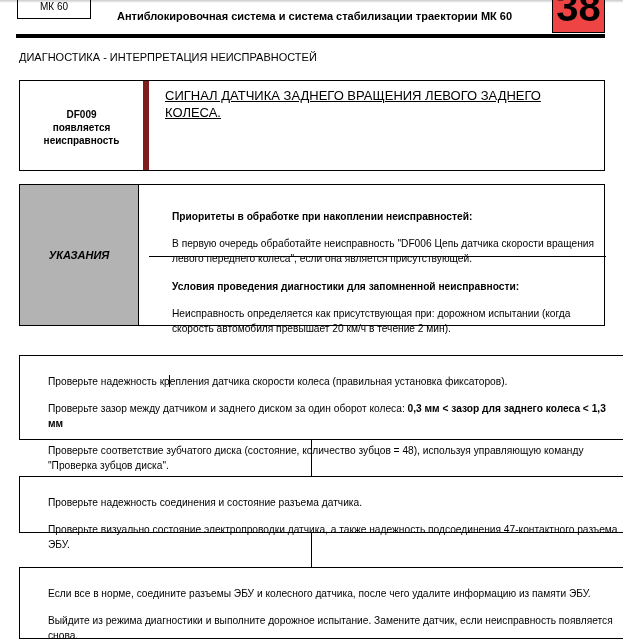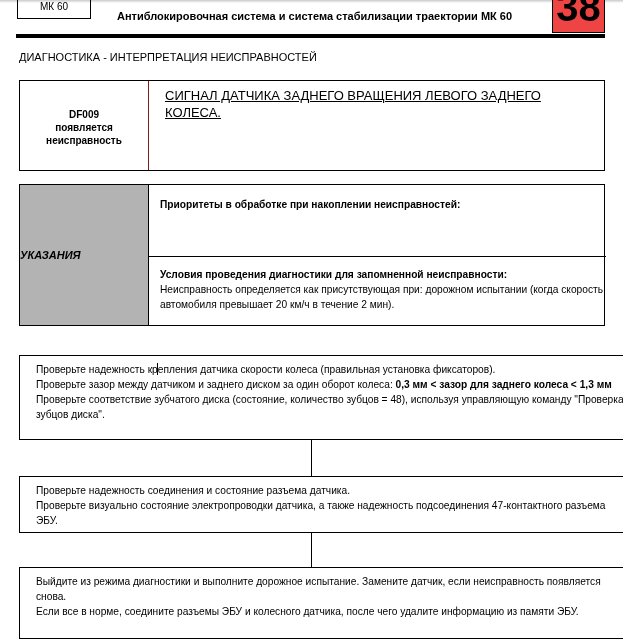--- a/index.html
+++ b/index.html
@@ -22,50 +22,50 @@
     background: #ef4444; border: 1px solid #000; border-top: none;
     font-size: 40px; font-weight: bold; line-height: 22px; text-align: center; overflow: hidden;
   }
   .section-badge span { position: relative; top: -4px; }
   .rule { position: absolute; left: 16px; top: 34px; width: 589px; height: 4px; background: #000; }
   .subtitle { position: absolute; left: 19px; top: 51px; font-size: 11px; font-weight: normal; white-space: nowrap; }
 
   .box { position: absolute; border: 1px solid #000; box-sizing: border-box; }
   .df-table { left: 19px; top: 80px; width: 586px; height: 91px; }
   .df-left {
-    position: absolute; left: 0; top: 0; width: 129px; height: 100%; border-right: 1px solid #7f1d1d; box-sizing: border-box;
+    position: absolute; left: 0; top: 0; width: 129px; height: 100%; border-right: 6px solid #7f1d1d; box-sizing: border-box;
     display: flex; flex-direction: column; justify-content: center; align-items: center;
     font-size: 10px; font-weight: bold; line-height: 13px; text-align: center; padding-top: 4px;
   }
   .df-title {
     position: absolute; left: 145px; top: 6px; width: 430px;
     font-size: 13px; line-height: 17px; text-decoration: underline;
   }
 
   .instr-table { left: 19px; top: 184px; width: 586px; height: 142px; }
   .instr-left {
-    position: absolute; left: 0; top: 0; width: 129px; height: 100%; background: #b3b3b3;
+    position: absolute; left: 0; top: 0; width: 119px; height: 100%; background: #b3b3b3;
     border-right: 1px solid #000; box-sizing: border-box;
-    display: flex; align-items: center; justify-content: flex-start;
+    display: flex; align-items: center; justify-content: center;
     font-size: 11px; font-weight: bold; font-style: italic;
   }
   .instr-cell { position: absolute; left: 129px; width: 457px; box-sizing: border-box; padding: 0 0 0 11px; font-size: 10.2px; line-height: 15px; }
   .instr-cell.c1 { top: 0; height: 72px; padding-top: 12px; border-bottom: 1px solid #000; }
   .instr-cell.c2 { top: 72px; height: 68px; padding-top: 10px; }
   .b { font-weight: bold; }
 
   .step { left: 19px; width: 622px; font-size: 10.2px; line-height: 15px; padding: 6px 10px 1px 16px; }
   .step1 { top: 355px; height: 85px; }
   .step2 { top: 476px; height: 57px; }
   .step3 { top: 567px; height: 72px; padding-top: 6px; }
   .connector { position: absolute; left: 311px; width: 1px; background: #000; }
   .conn1 { top: 440px; height: 36px; }
   .conn2 { top: 533px; height: 34px; }
   .cursor { display: inline-block; width: 1px; height: 12px; background: #000; vertical-align: -2px; margin: 0 -0.5px; }
-  p { margin: 0; }
+  p { margin: 12px; }
 </style>
 </head>
 <body>
 
 <div class="topshade"></div>
 
 <div class="model-box">
   <span>МК 60</span>
 </div>
 <div class="header-title">Антиблокировочная система и система стабилизации траектории МК 60</div>
@@ -84,20 +84,21 @@
   </div>
   <div class="df-title">СИГНАЛ ДАТЧИКА ЗАДНЕГО ВРАЩЕНИЯ ЛЕВОГО ЗАДНЕГО КОЛЕСА.</div>
 </div>
 
 <div class="box instr-table">
   <div class="instr-left">
     <span>УКАЗАНИЯ</span>
   </div>
   <div class="instr-cell c1">
     <p class="b">Приоритеты в обработке при накоплении неисправностей:</p>
+    <p>В первую очередь обработайте неисправность "DF006 Цепь датчика скорости вращения левого переднего колеса", если она является присутствующей.</p>
   </div>
   <div class="instr-cell c2">
     <p class="b">Условия проведения диагностики для запомненной неисправности:</p>
     <p>Неисправность определяется как присутствующая при: дорожном испытании (когда скорость автомобиля превышает 20 км/ч в течение 2 мин).</p>
   </div>
 </div>
 
 <div class="box step step1">
   <p><span>Проверьте надежность кр</span><span class="cursor"></span><span>епления датчика скорости колеса (правильная установка фиксаторов).</span></p>
   <p><span>Проверьте зазор между датчиком и заднего диском за один оборот колеса: </span><span class="b">0,3 мм &lt; зазор для заднего колеса &lt; 1,3 мм</span></p>
@@ -105,15 +106,15 @@
 </div>
 <div class="connector conn1"></div>
 
 <div class="box step step2">
   <p>Проверьте надежность соединения и состояние разъема датчика.</p>
   <p>Проверьте визуально состояние электропроводки датчика, а также надежность подсоединения 47-контактного разъема ЭБУ.</p>
 </div>
 <div class="connector conn2"></div>
 
 <div class="box step step3">
+  <p>Если все в норме, соедините разъемы ЭБУ и колесного датчика, после чего удалите информацию из памяти ЭБУ.</p>
   <p>Выйдите из режима диагностики и выполните дорожное испытание. Замените датчик, если неисправность появляется снова.</p>
-  <p>Если все в норме, соедините разъемы ЭБУ и колесного датчика, после чего удалите информацию из памяти ЭБУ.</p>
 </div>
 
 </body></html>

